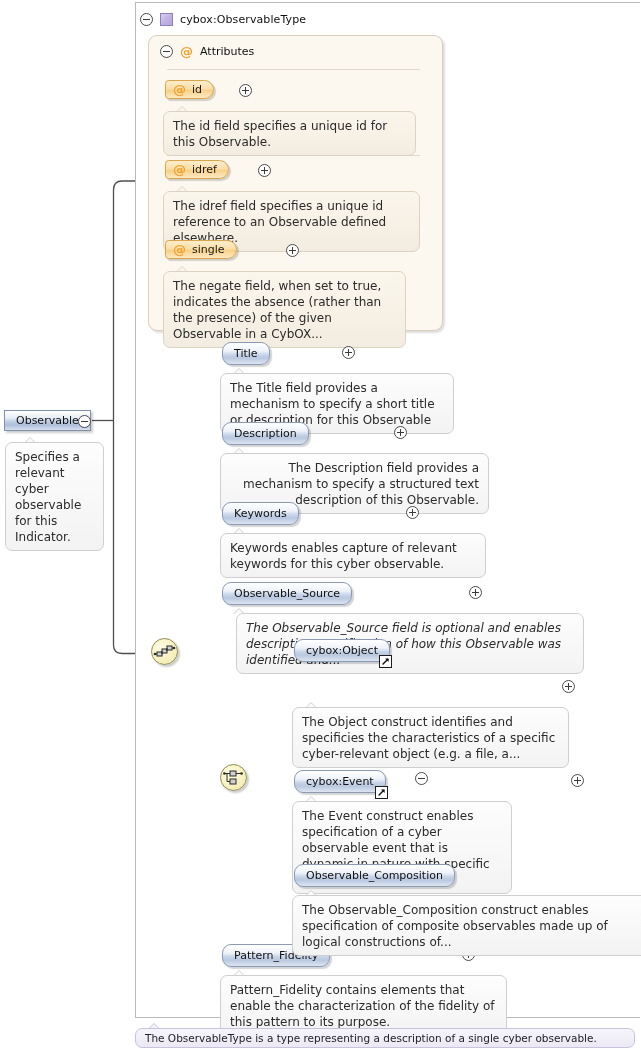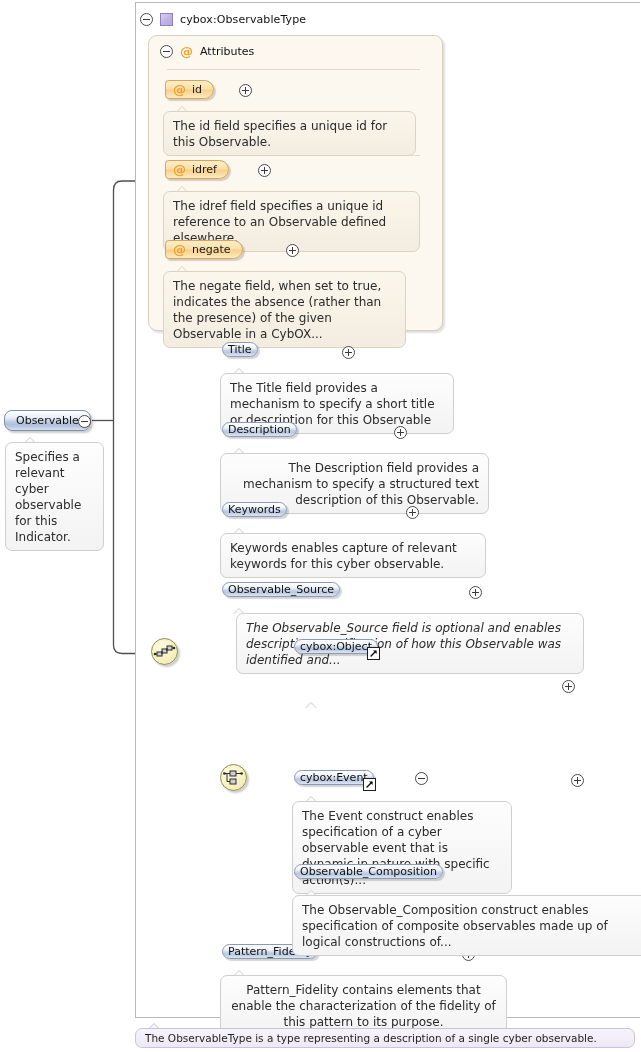--- a/index.html
+++ b/index.html
@@ -141,30 +141,30 @@
     align-items: center;
     gap: 6px;
     padding: 0 11px 0 7px;
     white-space: nowrap;
   }
   .pill-attr .lbl { font-size: 11px; color: #1a1a1a; }
 
   
   .pill-el {
     position: absolute;
-    height: 15px;
+    height: 23px;
     border: 1px solid #8b9bb5;
     border-radius: 9px;
     background: linear-gradient(to bottom, #ffffff 0%, #eef2f9 38%, #c7d4e8 56%, #b9c8e0 72%, #dde5f1 100%);
     box-shadow: 2px 2px 1px rgba(0,0,0,.17);
     box-sizing: border-box;
     display: flex;
     align-items: center;
     justify-content: flex-end;
-    padding: 0 5px;
+    padding: 0 11px;
     white-space: nowrap;
   }
   .pill-el .lbl { font-size: 11px; color: #111; }
 
   
   .ext-badge {
     position: absolute;
     right: -3px;
     bottom: -7px;
     width: 13px; height: 13px;
@@ -222,21 +222,21 @@
     box-shadow: 2px 2px 2px rgba(0,0,0,.2);
   }
   .comp svg { position: absolute; left: 0; top: 0; }
 
   
   .root-pill {
     position: absolute;
     left: 4px; top: 410px;
     height: 21px;
     border: 1px solid #7f90ab;
-    border-radius: 8px;
+    border-radius: 0;
     background: linear-gradient(to bottom, #ffffff 0%, #e8eef7 36%, #bfcde4 56%, #aebfdb 74%, #d7e0ee 100%);
     box-shadow: 2px 2px 2px rgba(0,0,0,.2);
     box-sizing: border-box;
     display: flex;
     align-items: center;
     padding: 0 11px;
   }
   .root-pill .lbl { font-size: 11px; color: #111; }
 
   .footer-note {
@@ -352,21 +352,21 @@
   <div class="tri warm" style="left:176px; top:186px;">
       <i></i>
     </div>
   <div class="bubble warm" style="left:163px; top:191px; width:257px;">
     <span>The idref field specifies a unique id reference to an Observable defined elsewhere.</span>
   </div>
 
   
   <div class="pill-attr" style="left:165px; top:240px;">
     <span class="at-glyph">@</span>
-    <span class="lbl">negate</span>
+    <span class="lbl">single</span>
   </div>
   <span class="pm plus abs" style="left:236px; top:243px;"></span>
   <div class="tri warm" style="left:176px; top:266px;">
       <i></i>
     </div>
   <div class="bubble warm" style="left:163px; top:271px; width:243px;">
     <span>The negate field, when set to true, indicates the absence (rather than the presence) of the given Observable in a CybOX...</span>
   </div>
 
   
@@ -441,21 +441,21 @@
   </div>
 
   
   <div class="pill-el" style="left:222px; top:944px;">
     <span class="lbl">Pattern_Fidelity</span>
   </div>
   <span class="pm plus abs" style="left:313px; top:947px;"></span>
   <div class="tri" style="left:233px; top:970px;">
       <i></i>
     </div>
-  <div class="bubble" style="left:220px; top:975px; width:287px;text-align:center;">
+  <div class="bubble" style="left:220px; top:975px; width:287px;">
     <span>Pattern_Fidelity contains elements that enable the characterization of the fidelity of this pattern to its purpose.</span>
   </div>
 
   
   <div class="comp" style="left:220px; top:764px;">
     <svg width="25" height="25" viewBox="0 0 25 25">
       <g stroke="#2b2b2b" stroke-width="1" fill="#d0d0d0">
         <rect x="9" y="6" width="6" height="5"></rect>
         <rect x="9" y="14" width="6" height="5"></rect>
       </g>
@@ -481,20 +481,23 @@
           <path d="M2.6,8.4 L8,3"></path>
         </g>
         <path d="M8.6,2.4 L8.6,6.0 L5.0,2.4 Z" fill="#111"></path>
       </svg>
     </span>
   </div>
   <span class="pm plus abs" style="left:380px; top:679px;"></span>
   <div class="tri" style="left:305px; top:702px;">
       <i></i>
     </div>
+  <div class="bubble" style="left:292px; top:707px; width:277px;">
+    <span>The Object construct identifies and specificies the characteristics of a specific cyber-relevant object (e.g. a file, a...</span>
+  </div>
 
   
   <div class="pill-el" style="left:294px; top:770px;">
     <span class="lbl">cybox:Event</span>
     <span class="ext-badge">
       <svg width="11" height="11" viewBox="0 0 11 11">
         <g stroke="#111" stroke-width="1.4" fill="none">
           <path d="M2.6,8.4 L8,3"></path>
         </g>
         <path d="M8.6,2.4 L8.6,6.0 L5.0,2.4 Z" fill="#111"></path>

